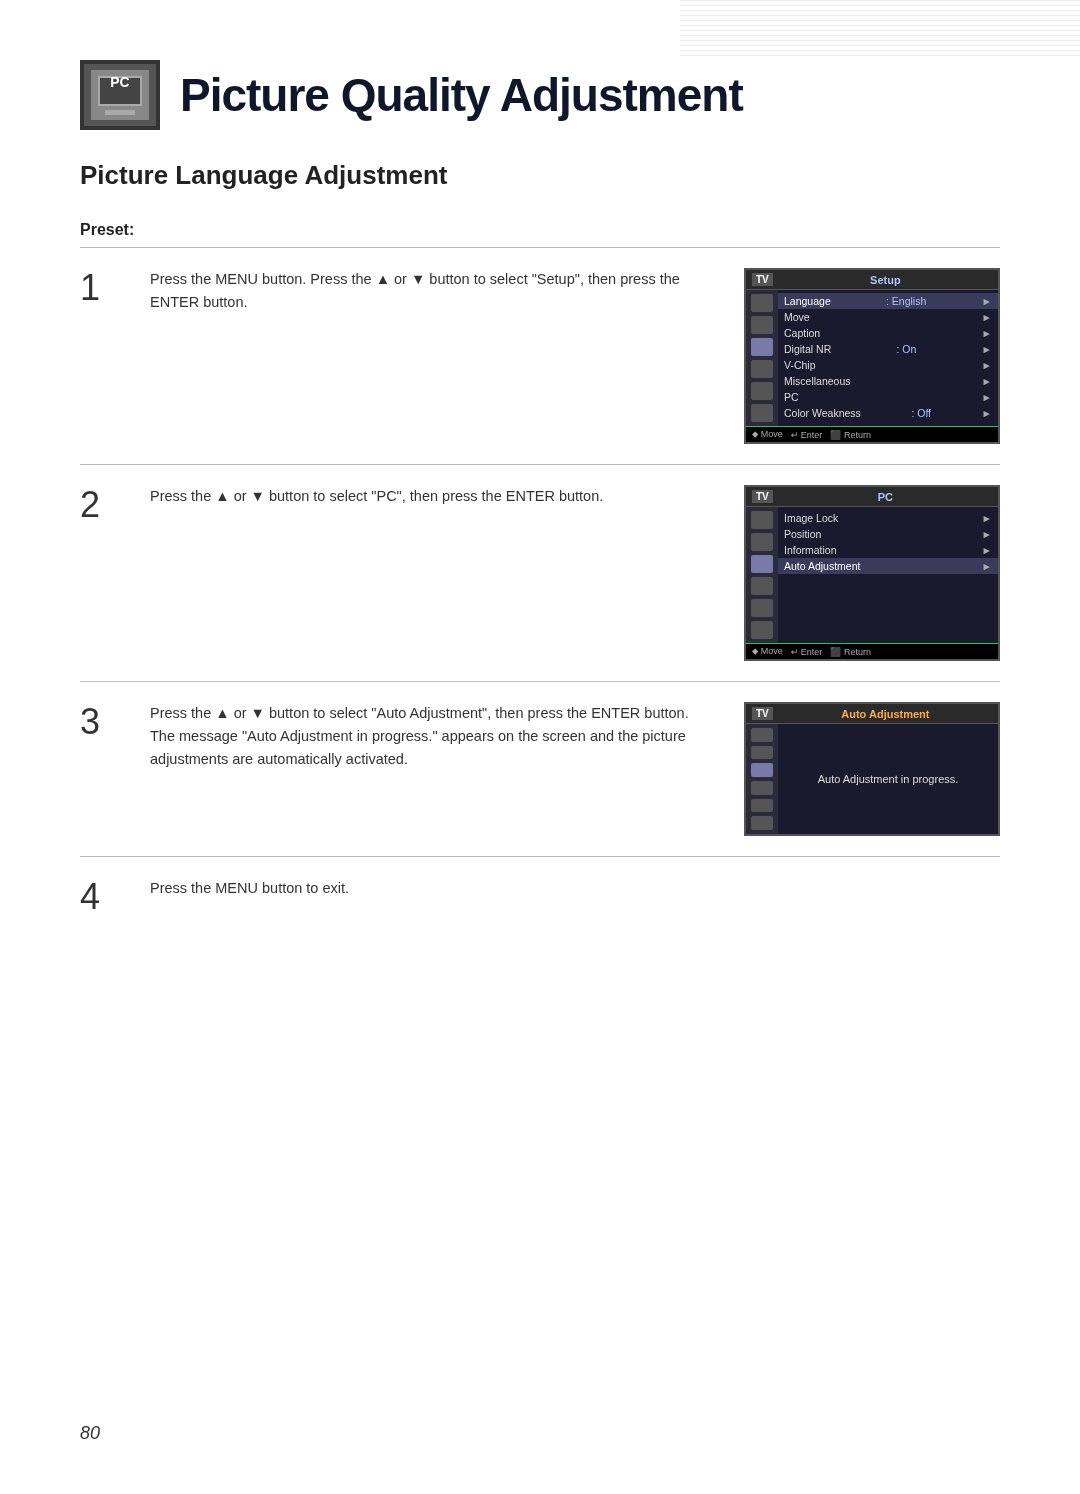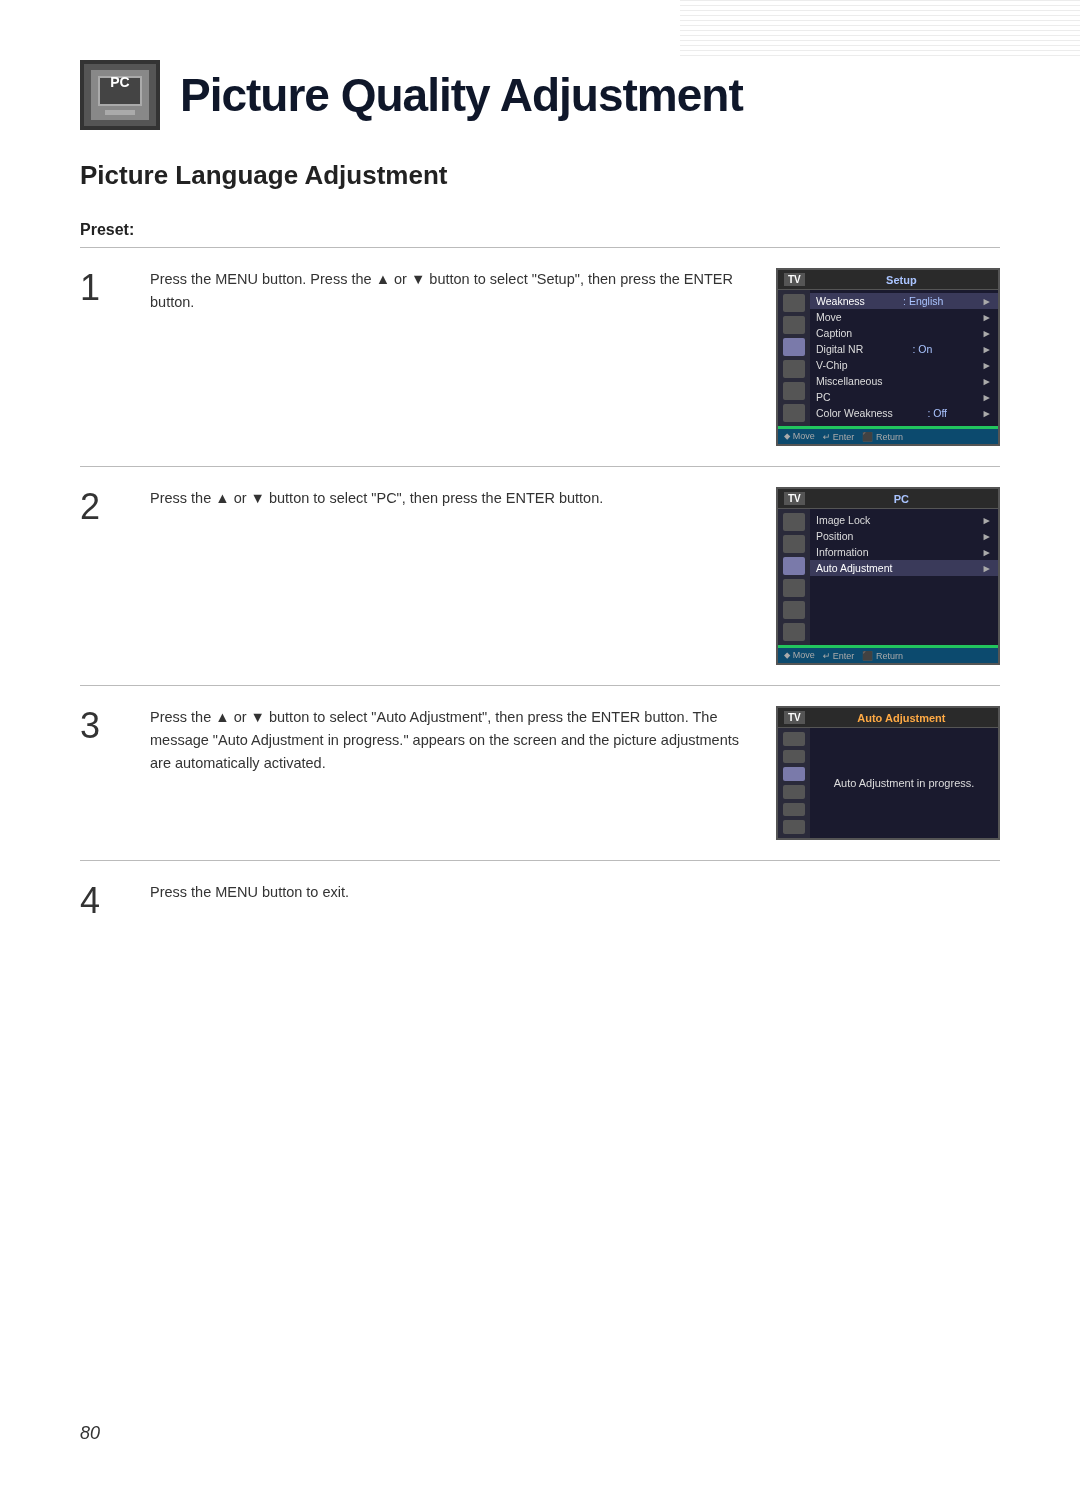--- a/index.html
+++ b/index.html
@@ -119,21 +119,21 @@
 
     .step-content {
       flex: 1;
       font-size: 14.5px;
       line-height: 1.6;
       color: #333;
     }
 
     .step-image {
       flex-shrink: 0;
-      width: 224px;
+      width: 256px;
     }
 
     
     .tv-menu {
       border: 2px solid #555;
       background: #1a1a2e;
       color: #fff;
       font-size: 11px;
       overflow: hidden;
     }
@@ -212,27 +212,27 @@
 
     .tv-menu-item .item-value {
       color: #aac4ff;
     }
 
     .tv-menu-item .arrow {
       color: #aaa;
     }
 
     .tv-menu-footer {
-      background: #0c4a6e;
+      background: #000000;
       padding: 2px 6px;
       font-size: 9px;
       color: #aaa;
       display: flex;
       gap: 8px;
-      border-top: 3px solid #22c55e;
+      border-top: 1px solid #22c55e;
     }
 
     .tv-menu-footer span {
       display: flex;
       align-items: center;
       gap: 2px;
     }
 
     
     .tv-auto-adj {
@@ -354,21 +354,21 @@
             <div class="tv-sidebar">
               <div class="tv-sidebar-icon"></div>
               <div class="tv-sidebar-icon"></div>
               <div class="tv-sidebar-icon active"></div>
               <div class="tv-sidebar-icon"></div>
               <div class="tv-sidebar-icon"></div>
               <div class="tv-sidebar-icon"></div>
             </div>
             <div class="tv-menu-items">
               <div class="tv-menu-item highlighted">
-                <span>Weakness</span>
+                <span>Language</span>
                   <span class="item-value">: English</span>
                   <span class="arrow">►</span>
               </div>
               <div class="tv-menu-item">
                 <span>Move</span>
                   <span class="arrow">►</span>
               </div>
               <div class="tv-menu-item">
                 <span>Caption</span>
                   <span class="arrow">►</span>

